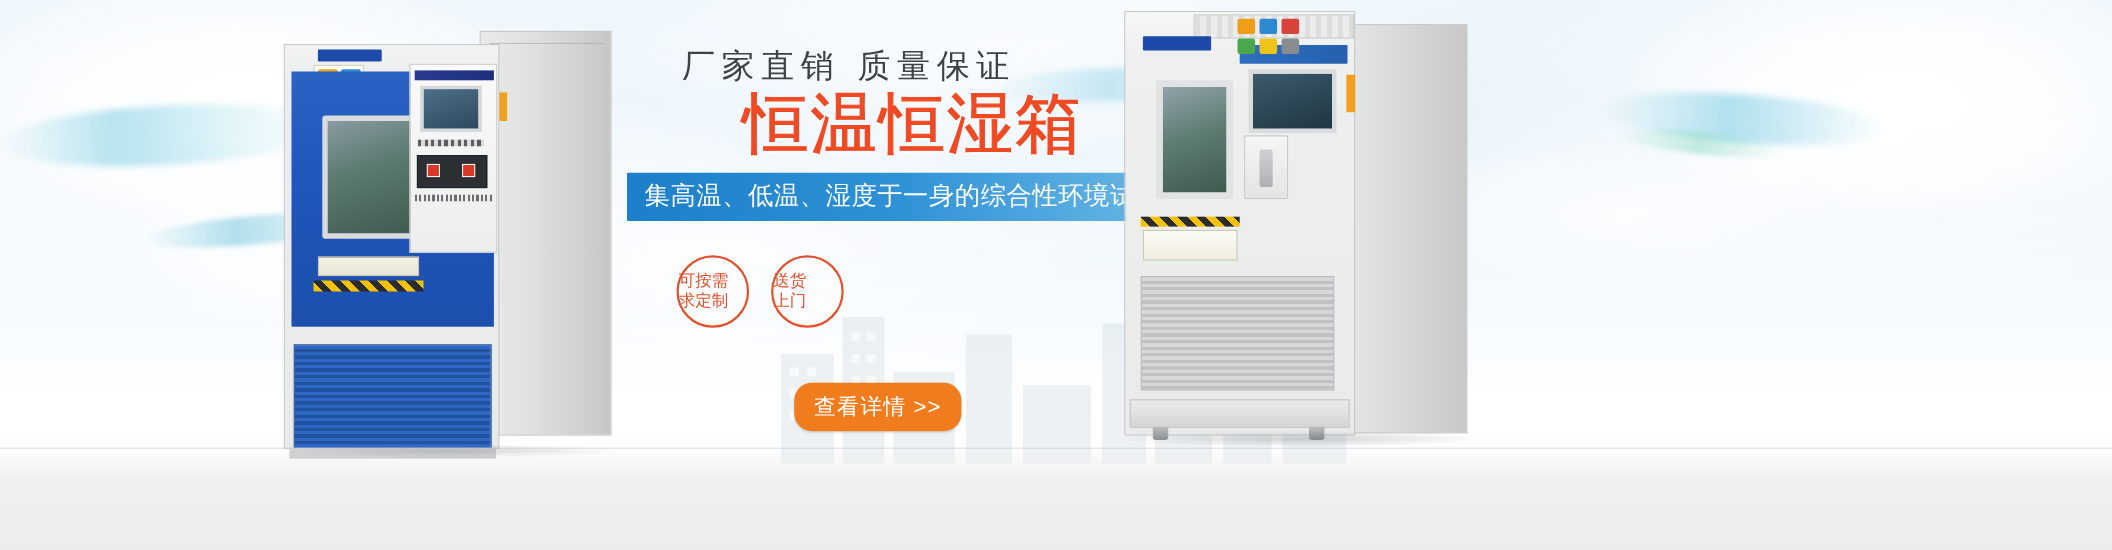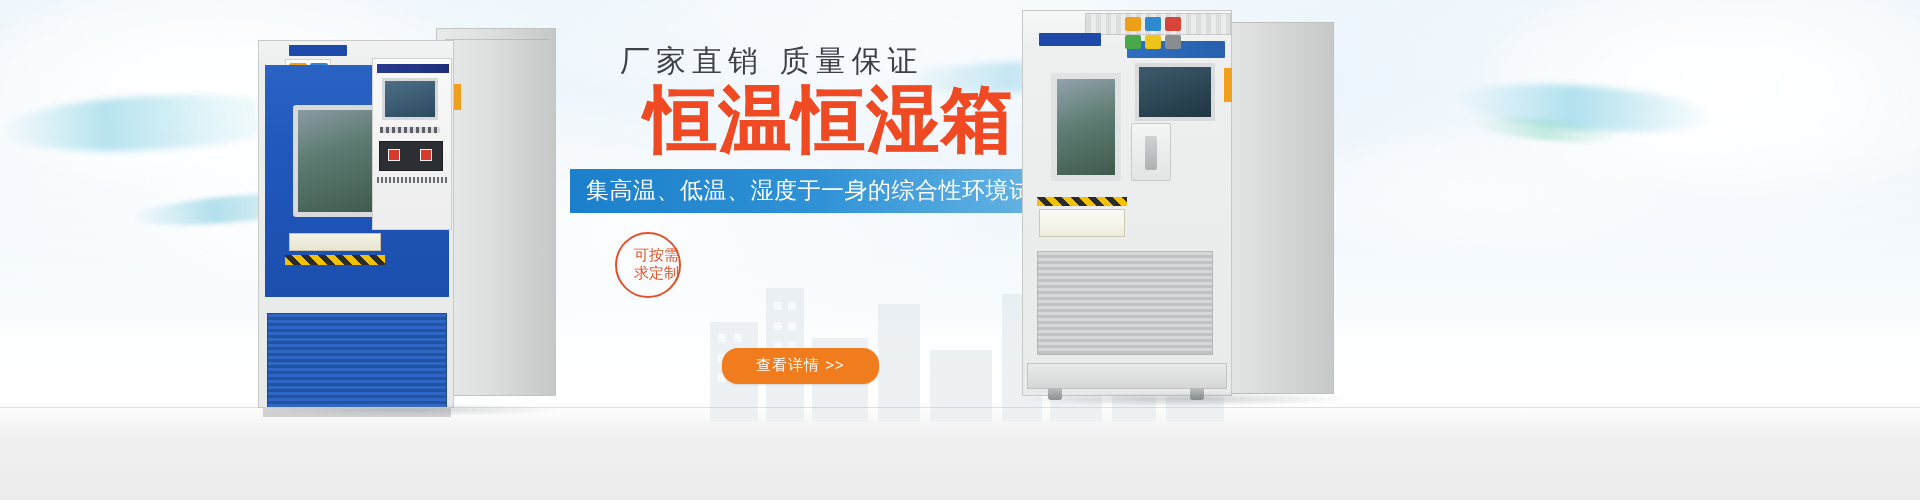--- a/index.html
+++ b/index.html
@@ -85,22 +85,22 @@
   .copy { position:absolute; left:570px; top:44px; width:520px; }
 
   .eyebrow {
     font-size:30px; line-height:1.1; color:#3e4246;
     letter-spacing:6px; font-weight:400;
     margin-left:50px;
   }
 
   .headline {
     margin-top:6px;
-    font-size:72px; line-height:1.0;
-    font-weight:700; letter-spacing:2px;
+    font-size:60px; line-height:1.0;
+    font-weight:400; letter-spacing:2px;
     color:#ef4a23;
     text-align:center;
     -webkit-text-stroke:1px #ef4a23;
     text-shadow:0 2px 0 rgba(255,255,255,.55);
   }
 
   .subtitle-bar {
     margin-top:14px;
     display:inline-block;
     padding:7px 16px 8px;
@@ -114,34 +114,34 @@
 
   
   .badges {
     position:absolute; left:615px; top:232px;
     display:flex; gap:20px;
   }
   .badge {
     width:66px; height:66px; border-radius:50%;
     border:2px solid #e2512a;
     display:flex; flex-direction:column;
-    align-items:flex-end; justify-content:center;
+    align-items:flex-start; justify-content:center;
     color:#e2512a; font-size:15px; line-height:1.18;
     background:rgba(255,255,255,.18);
     white-space:nowrap;
   }
 
   
   .cta {
     position:absolute; left:722px; top:348px;
     display:inline-block;
-    padding:8px 34px 9px;
+    padding:8px 18px 9px;
     background:#f07c1e;
     color:#ffffff;
-    font-size:15px; letter-spacing:1px;
+    font-size:20px; letter-spacing:1px;
     border-radius:16px;
     border:none;
     cursor:pointer;
     box-shadow:0 1px 2px rgba(0,0,0,.12);
   }
 
   
   .machine-left { position:absolute; left:258px; top:28px; width:300px; height:385px; }
   .ml-side {
     position:absolute; left:178px; top:0; width:120px; height:368px;
@@ -437,20 +437,24 @@
     <div style="text-align:center;">
       <span class="subtitle-bar">集高温、低温、湿度于一身的综合性环境试验仪器</span>
     </div>
   </div>
 
   <div class="badges">
     <div class="badge">
       <span>可按需</span>
       <span>求定制</span>
     </div>
+    <div class="badge">
+      <span>送货</span>
+      <span>上门</span>
+    </div>
   </div>
 
   <button class="cta">查看详情 &gt;&gt;</button>
 
   <div class="machine-right">
     <div class="mr-side"></div>
     <div class="mr-body">
       <div class="mr-top"></div>
       <div class="mr-logo"></div>
       <div class="mr-title"></div>

